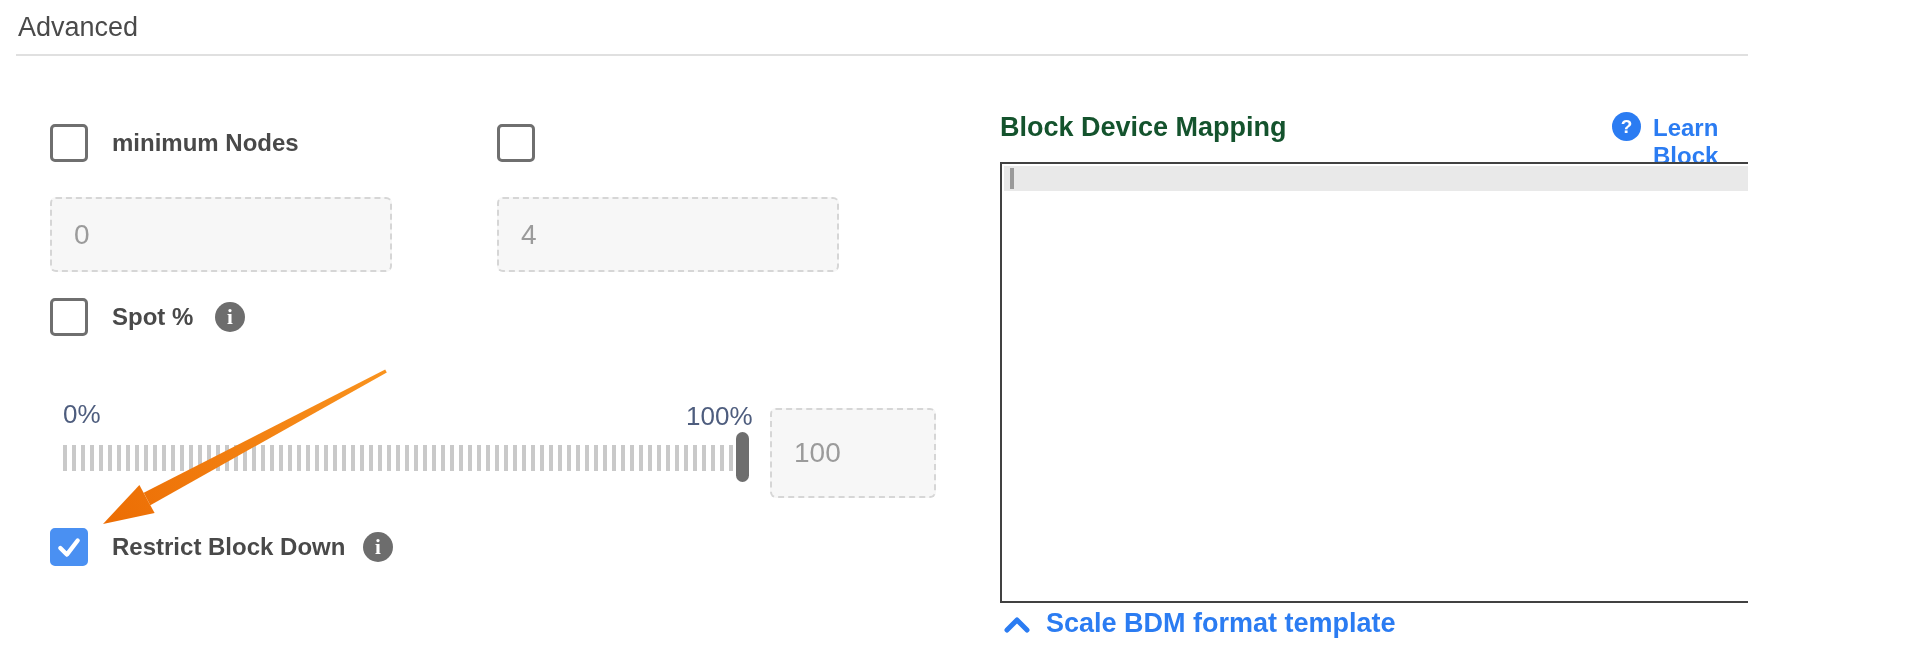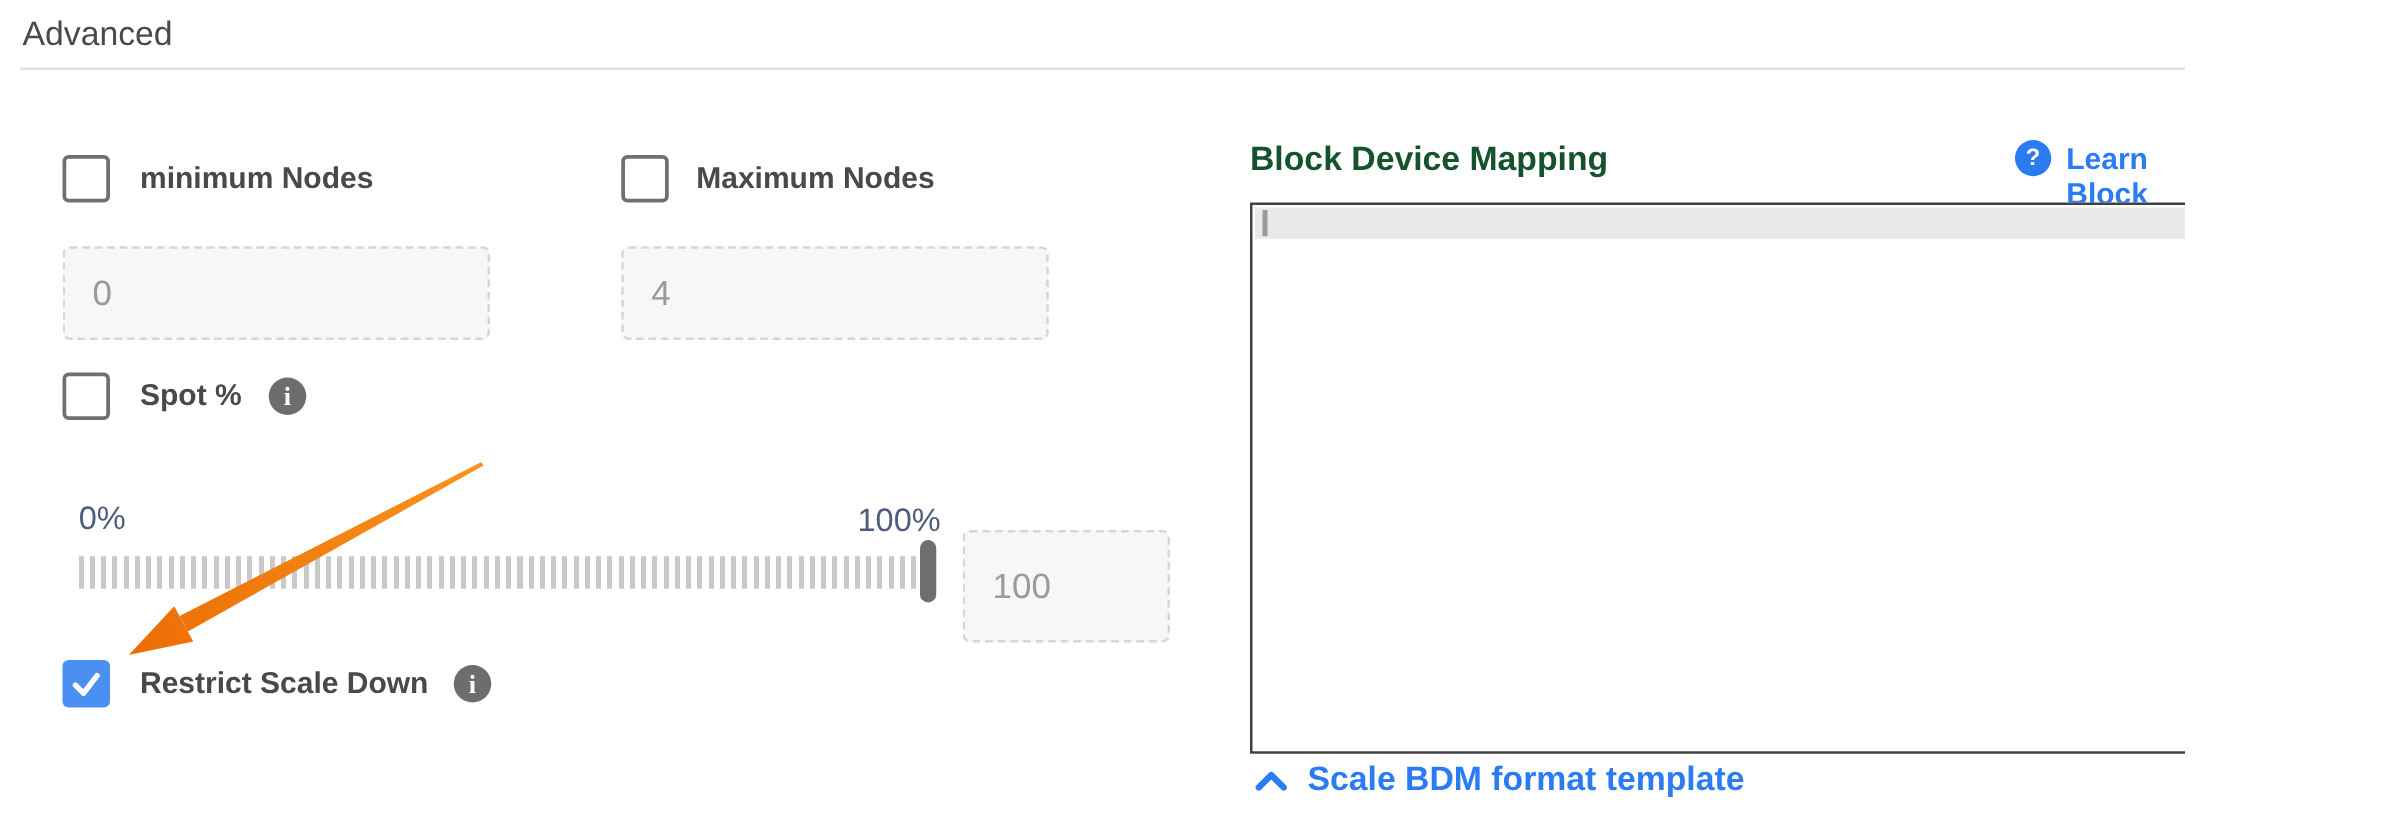--- a/index.html
+++ b/index.html
@@ -37,21 +37,21 @@
 
   
   .dashed-input {
     background:#f7f7f7; border:2px dashed #d6d6d6; border-radius:6px;
     font-family:"Liberation Sans", sans-serif; font-size:28px; color:#6b6b6b;
     padding-left:22px; outline:none;
   }
   .dashed-input::placeholder { color:#9b9b9b; opacity:1; }
   .inp-min { left:50px;  top:197px; width:342px; height:75px; }
   .inp-max { left:497px; top:197px; width:342px; height:75px; }
-  .inp-spot-value { left:770px; top:424px; width:166px; height:90px; }
+  .inp-spot-value { left:770px; top:408px; width:166px; height:90px; }
 
   
   .info-icon {
     width:30px; height:30px; border-radius:50%; background:#6d6d6d; color:#fff;
     font-family:"Liberation Serif", serif; font-weight:700; font-size:21px;
     display:flex; align-items:center; justify-content:center; cursor:pointer;
   }
   .info-spot     { left:215px; top:302px; }
   .info-restrict { left:363px; top:532px; }
 
@@ -111,21 +111,20 @@
   <div class="abs hdr-divider"></div>
 
   <div class="abs checkbox cb-min">
     
   </div>
   <div class="abs cb-label lbl-min">minimum Nodes</div>
 
   <div class="abs checkbox cb-max">
     
   </div>
-  <div class="abs cb-label lbl-max">Maximum Nodes</div>
 
   <input class="abs dashed-input inp-min" placeholder="0" style="">
   <input class="abs dashed-input inp-max" placeholder="4" style="">
 
   <div class="abs checkbox cb-spot">
     
   </div>
   <div class="abs cb-label lbl-spot">Spot %</div>
   <div class="abs info-icon info-spot">i</div>
 
@@ -133,21 +132,21 @@
   <div class="abs slider-label sl-100">100%</div>
   <div class="abs slider-track"></div>
   <div class="abs slider-handle"></div>
   <input class="abs dashed-input inp-spot-value" placeholder="100" style="">
 
   <div class="abs checkbox cb-restrict checked">
     <svg width="26" height="26" viewBox="0 0 24 24">
         <polyline points="4,13 10,19 20,6" fill="none" stroke="#fff" stroke-width="4" stroke-linecap="round" stroke-linejoin="round"></polyline>
       </svg>
   </div>
-  <div class="abs cb-label lbl-restrict">Restrict Scale Down</div>
+  <div class="abs cb-label lbl-restrict">Restrict Block Down</div>
   <div class="abs info-icon info-restrict">i</div>
 
   <svg class="abs arrow-svg" viewBox="0 0 1920 656">
     <defs>
       <linearGradient id="ag" x1="386" y1="371" x2="103" y2="524" gradientUnits="userSpaceOnUse">
         <stop offset="0" stop-color="#f9931e"></stop>
           <stop offset="1" stop-color="#ec6d04"></stop>
       </linearGradient>
     </defs>
     <polygon fill="url(#ag)" points="385.2,369.6 143.7,492.8 150.3,505.2 386.8,372.4"></polygon>

